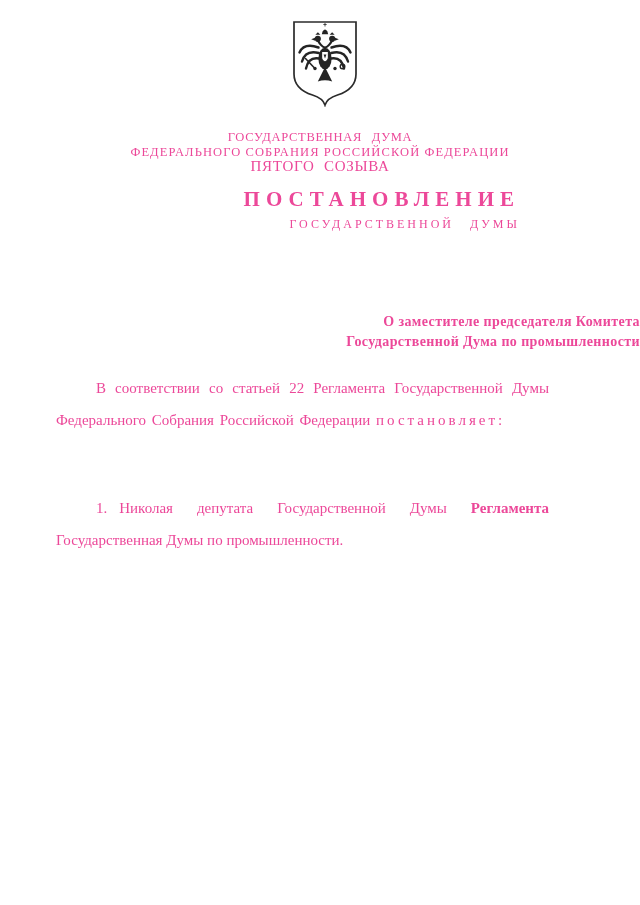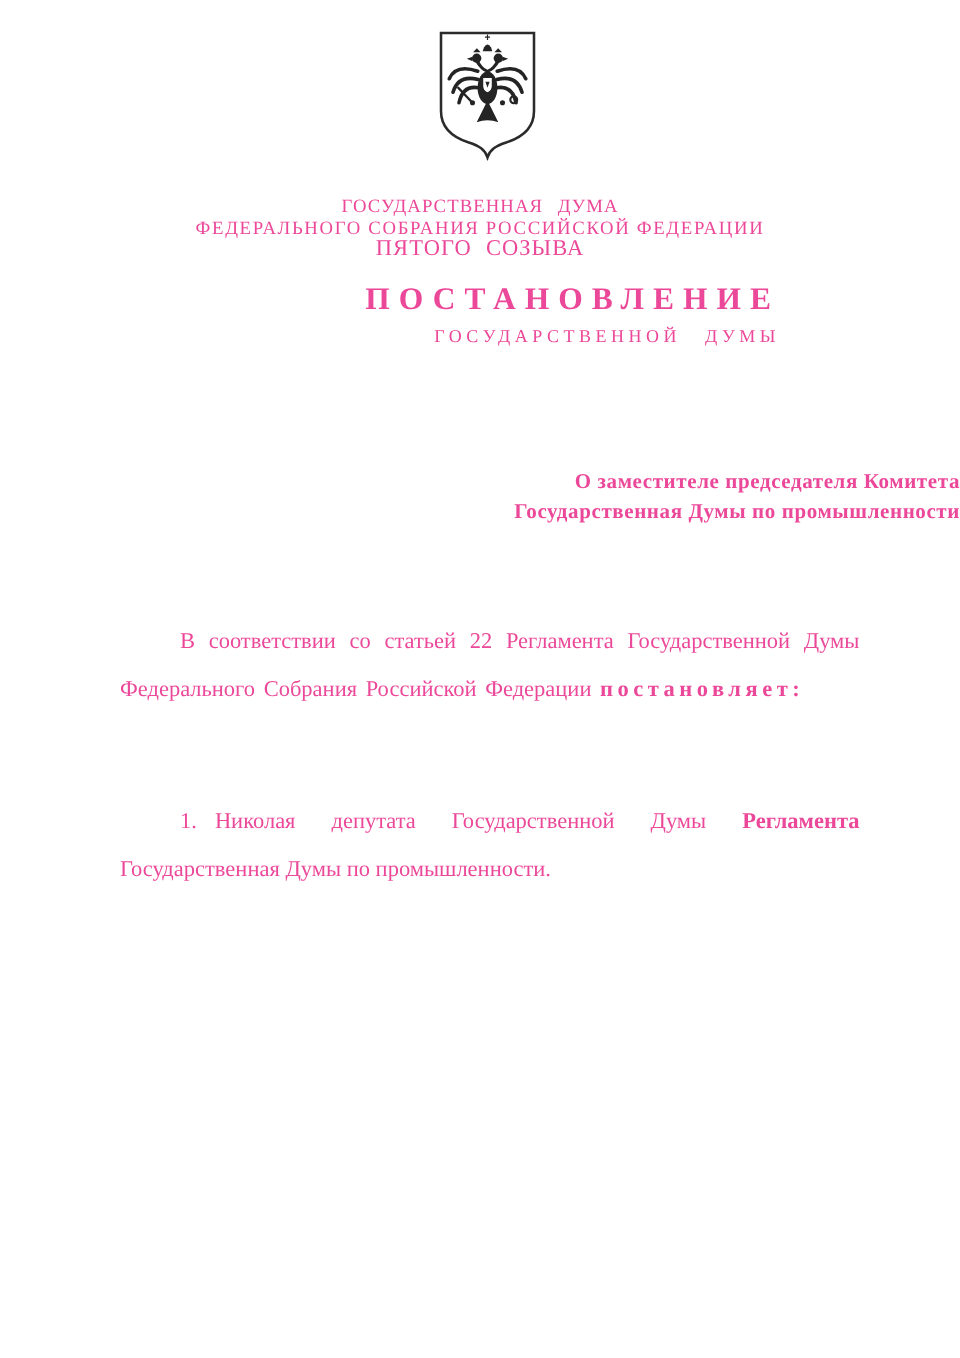--- a/index.html
+++ b/index.html
@@ -15,29 +15,29 @@
   .lh2 { font-size:12.5px; letter-spacing:1.1px; line-height:14.5px; }
   .lh3 { font-size:15px;  letter-spacing:0.7px; word-spacing:5px;  line-height:15px; }
 
   .title { position:absolute; top:187px; left:0; width:520px; text-align:right; }
   .t1 { font-size:21px; font-weight:bold; letter-spacing:6px; line-height:25px; }
   .t2 { font-size:12px; letter-spacing:3px; word-spacing:10px; line-height:25px; }
 
   .subject { position:absolute; top:288px; left:0; width:640px; text-align:right;
              font-weight:bold; font-size:14px; letter-spacing:0.4px; line-height:20px;margin-top:24px; }
 
-  .para { position:absolute; left:80px; width:493px; font-size:15px;margin-top:40px; }
+  .para { position:absolute; left:56px; width:493px; font-size:15px; }
   .para-preamble { top:373px; }
   .para-item     { top:493px; }
   .para > div { line-height:31.5px; }
   .jline { text-align:justify; text-align-last:justify; }
   .lline { text-align:left; }
   .indent { text-indent:40px; }
   .bold { font-weight:bold; }
-  .resolve { font-weight:bold; letter-spacing:3px; }
+  .resolve { font-weight:normal; letter-spacing:3px; }
   .numgap { display:inline-block; width:12px; }
   .sp2 { word-spacing:2px; }
 </style>
 </head>
 <body>
 
 <div class="page">
 
   <div class="emblem">
     <svg width="70" height="88" viewBox="0 0 70 88">
@@ -78,21 +78,21 @@
     <div class="lh3">ПЯТОГО СОЗЫВА</div>
   </div>
 
   <div class="title">
     <div class="t1">ПОСТАНОВЛЕНИЕ</div>
     <div class="t2">ГОСУДАРСТВЕННОЙ ДУМЫ</div>
   </div>
 
   <div class="subject">
     <div>О заместителе председателя Комитета</div>
-    <div>Государственная Думы по промышленности</div>
+    <div>Государственной Дума по промышленности</div>
   </div>
 
   <div class="para para-preamble">
     <div class="jline indent"><span>В соответствии со статьей 22 Регламента Государственной Думы</span></div>
     <div class="lline sp2"><span>Федерального Собрания Российской Федерации</span> <span class="resolve">постановляет:</span></div>
   </div>
 
   <div class="para para-item">
     <div class="jline indent"><span>1.</span><span class="numgap"></span><span>Николая депутата Государственной Думы</span> <span class="bold">Регламента</span></div>
     <div class="lline"><span>Государственная Думы по промышленности.</span></div>

